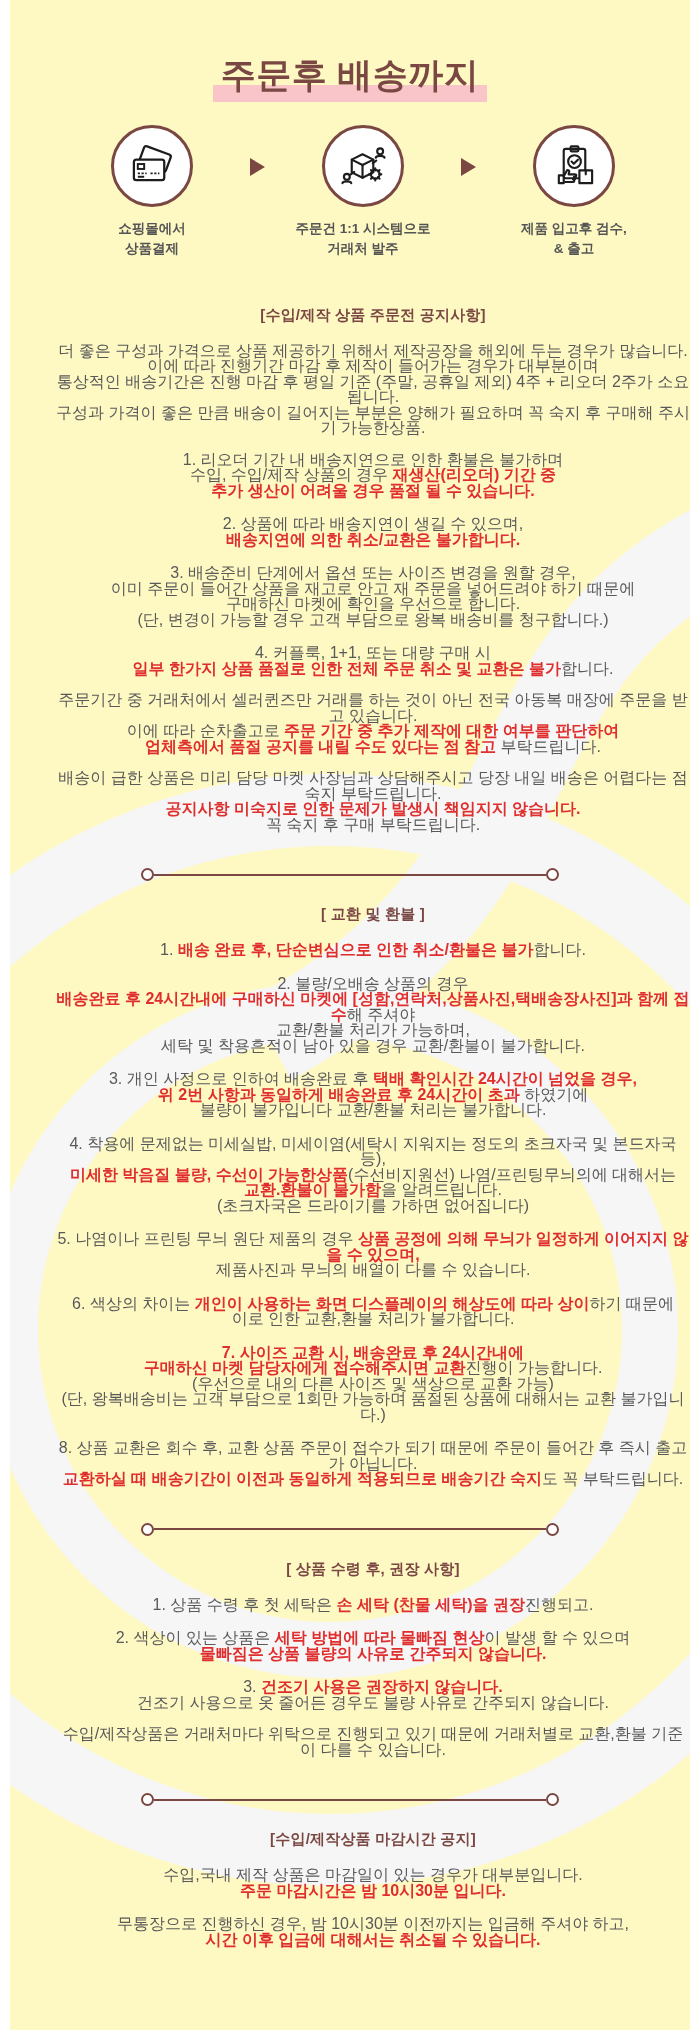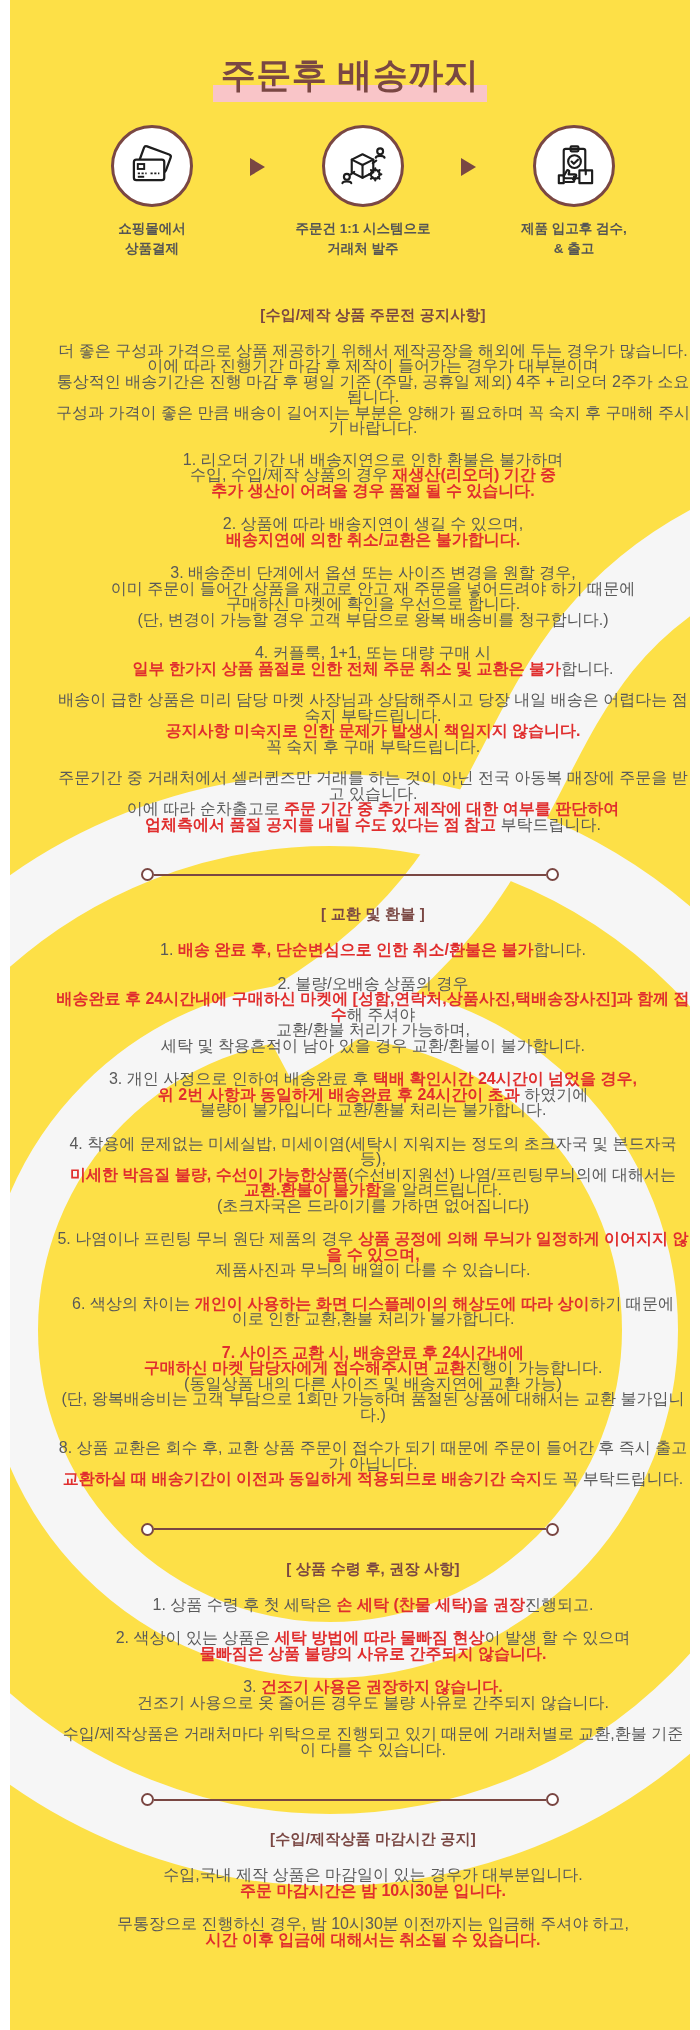--- a/index.html
+++ b/index.html
@@ -1,16 +1,16 @@
 <!DOCTYPE html>
 <html><head>
 <meta charset="utf-8">
 <style>
   html,body{margin:0;padding:0;background:#fff;}
-  .page{position:relative;width:680px;height:2030px;margin:0 auto;overflow:hidden;background:#fde047;
+  .page{position:relative;width:680px;height:2030px;margin:0 auto;overflow:hidden;background:#fef9c3;
         font-family:"Liberation Sans","DejaVu Sans",sans-serif;}
   .wm{position:absolute;left:0;top:0;z-index:0;pointer-events:none;}
   .content{position:relative;z-index:1;text-align:center;}
 
   
   .t1-wrap{padding-top:52px;}
   .t1{position:relative;display:inline-block;margin:0;font-size:35px;font-weight:900;
       color:#7a4743;letter-spacing:.5px;}
   .t1 .hl{position:absolute;left:-8px;right:-8px;bottom:-3px;height:17px;background:#f9c5c8;}
   .t1 .txt{position:relative;}
@@ -112,42 +112,42 @@
             </svg>
           </div>
           <div class="step-label"><span>제품 입고후 검수,</span><br><span>&amp; 출고</span></div>
         </div>
       </div>
 
 
     <main id="sections">
         <section class="sec">
           <h3 class="sec-h">[수입/제작 상품 주문전 공지사항]</h3>
-          <p class="blk"><span class="g">더 좋은 구성과 가격으로 상품 제공하기 위해서 제작공장을 해외에 두는 경우가 많습니다.</span><br><span class="g">이에 따라 진행기간 마감 후 제작이 들어가는 경우가 대부분이며</span><br><span class="g">통상적인 배송기간은 진행 마감 후 평일 기준 (주말, 공휴일 제외) 4주 + 리오더 2주가 소요됩니다.</span><br><span class="g">구성과 가격이 좋은 만큼 배송이 길어지는 부분은 양해가 필요하며 꼭 숙지 후 구매해 주시기 바랍니다.</span></p>
+          <p class="blk"><span class="g">더 좋은 구성과 가격으로 상품 제공하기 위해서 제작공장을 해외에 두는 경우가 많습니다.</span><br><span class="g">이에 따라 진행기간 마감 후 제작이 들어가는 경우가 대부분이며</span><br><span class="g">통상적인 배송기간은 진행 마감 후 평일 기준 (주말, 공휴일 제외) 4주 + 리오더 2주가 소요됩니다.</span><br><span class="g">구성과 가격이 좋은 만큼 배송이 길어지는 부분은 양해가 필요하며 꼭 숙지 후 구매해 주시기 가능한상품.</span></p>
           <p class="blk spaced"><span class="g">1. 리오더 기간 내 배송지연으로 인한 환불은 불가하며</span><br><span class="g">수입, 수입/제작 상품의 경우 </span><span class="r">재생산(리오더) 기간 중</span><br><span class="r">추가 생산이 어려울 경우 품절 될 수 있습니다.</span></p>
           <p class="blk"><span class="g">2. 상품에 따라 배송지연이 생길 수 있으며,</span><br><span class="r">배송지연에 의한 취소/교환은 불가합니다.</span></p>
           <p class="blk"><span class="g">3. 배송준비 단계에서 옵션 또는 사이즈 변경을 원할 경우,</span><br><span class="g">이미 주문이 들어간 상품을 재고로 안고 재 주문을 넣어드려야 하기 때문에</span><br><span class="g">구매하신 마켓에 확인을 우선으로 합니다.</span><br><span class="g">(단, 변경이 가능할 경우 고객 부담으로 왕복 배송비를 청구합니다.)</span></p>
           <p class="blk"><span class="g">4. 커플룩, 1+1, 또는 대량 구매 시</span><br><span class="r">일부 한가지 상품 품절로 인한 전체 주문 취소 및 교환은 불가</span><span class="g">합니다.</span></p>
+          <p class="blk spaced"><span class="g">주문기간 중 거래처에서 셀러퀸즈만 거래를 하는 것이 아닌 전국 아동복 매장에 주문을 받고 있습니다.</span><br><span class="g">이에 따라 순차출고로 </span><span class="r">주문 기간 중 추가 제작에 대한 여부를 판단하여</span><br><span class="r">업체측에서 품절 공지를 내릴 수도 있다는 점 참고 </span><span class="g">부탁드립니다.</span></p>
           <p class="blk spaced"><span class="g">배송이 급한 상품은 미리 담당 마켓 사장님과 상담해주시고 당장 내일 배송은 어렵다는 점 숙지 부탁드립니다.</span><br><span class="r">공지사항 미숙지로 인한 문제가 발생시 책임지지 않습니다.</span><br><span class="g">꼭 숙지 후 구매 부탁드립니다.</span></p>
-          <p class="blk spaced"><span class="g">주문기간 중 거래처에서 셀러퀸즈만 거래를 하는 것이 아닌 전국 아동복 매장에 주문을 받고 있습니다.</span><br><span class="g">이에 따라 순차출고로 </span><span class="r">주문 기간 중 추가 제작에 대한 여부를 판단하여</span><br><span class="r">업체측에서 품절 공지를 내릴 수도 있다는 점 참고 </span><span class="g">부탁드립니다.</span></p>
         </section>
         <div class="divider">
           <span class="dot"></span>
           <span class="line"></span>
           <span class="dot"></span>
         </div>
         <section class="sec">
           <h3 class="sec-h">[ 교환 및 환불 ]</h3>
           <p class="blk"><span class="g">1. </span><span class="r">배송 완료 후, 단순변심으로 인한 취소/환불은 불가</span><span class="g">합니다.</span></p>
           <p class="blk"><span class="g">2. 불량/오배송 상품의 경우</span><br><span class="r">배송완료 후 24시간내에 구매하신 마켓에 [성함,연락처,상품사진,택배송장사진]과 함께 접수</span><span class="g">해 주셔야</span><br><span class="g">교환/환불 처리가 가능하며,</span><br><span class="g">세탁 및 착용흔적이 남아 있을 경우 교환/환불이 불가합니다.</span></p>
           <p class="blk"><span class="g">3. 개인 사정으로 인하여 배송완료 후 </span><span class="r">택배 확인시간 24시간이 넘었을 경우,</span><br><span class="r">위 2번 사항과 동일하게 배송완료 후 24시간이 초과 </span><span class="g">하였기에</span><br><span class="g">불량이 불가입니다 교환/환불 처리는 불가합니다.</span></p>
           <p class="blk"><span class="g">4. 착용에 문제없는 미세실밥, 미세이염(세탁시 지워지는 정도의 초크자국 및 본드자국 등),</span><br><span class="r">미세한 박음질 불량, 수선이 가능한상품</span><span class="g">(수선비지원선) 나염/프린팅무늬의에 대해서는</span><br><span class="r">교환.환불이 불가함</span><span class="g">을 알려드립니다.</span><br><span class="g">(초크자국은 드라이기를 가하면 없어집니다)</span></p>
           <p class="blk"><span class="g">5. 나염이나 프린팅 무늬 원단 제품의 경우 </span><span class="r">상품 공정에 의해 무늬가 일정하게 이어지지 않을 수 있으며,</span><br><span class="g">제품사진과 무늬의 배열이 다를 수 있습니다.</span></p>
           <p class="blk"><span class="g">6. 색상의 차이는 </span><span class="r">개인이 사용하는 화면 디스플레이의 해상도에 따라 상이</span><span class="g">하기 때문에</span><br><span class="g">이로 인한 교환,환불 처리가 불가합니다.</span></p>
-          <p class="blk"><span class="r">7. 사이즈 교환 시, 배송완료 후 24시간내에</span><br><span class="r">구매하신 마켓 담당자에게 접수해주시면 교환</span><span class="g">진행이 가능합니다.</span><br><span class="g">(동일상품 내의 다른 사이즈 및 배송지연에 교환 가능)</span><br><span class="g">(단, 왕복배송비는 고객 부담으로 1회만 가능하며 품절된 상품에 대해서는 교환 불가입니다.)</span></p>
+          <p class="blk"><span class="r">7. 사이즈 교환 시, 배송완료 후 24시간내에</span><br><span class="r">구매하신 마켓 담당자에게 접수해주시면 교환</span><span class="g">진행이 가능합니다.</span><br><span class="g">(우선으로 내의 다른 사이즈 및 색상으로 교환 가능)</span><br><span class="g">(단, 왕복배송비는 고객 부담으로 1회만 가능하며 품절된 상품에 대해서는 교환 불가입니다.)</span></p>
           <p class="blk"><span class="g">8. 상품 교환은 회수 후, 교환 상품 주문이 접수가 되기 때문에 주문이 들어간 후 즉시 출고가 아닙니다.</span><br><span class="r">교환하실 때 배송기간이 이전과 동일하게 적용되므로 배송기간 숙지</span><span class="g">도 꼭 부탁드립니다.</span></p>
         </section>
         <div class="divider">
           <span class="dot"></span>
           <span class="line"></span>
           <span class="dot"></span>
         </div>
         <section class="sec">
           <h3 class="sec-h">[ 상품 수령 후, 권장 사항]</h3>
           <p class="blk"><span class="g">1. 상품 수령 후 첫 세탁은 </span><span class="r">손 세탁 (찬물 세탁)을 권장</span><span class="g">진행되고.</span></p>

